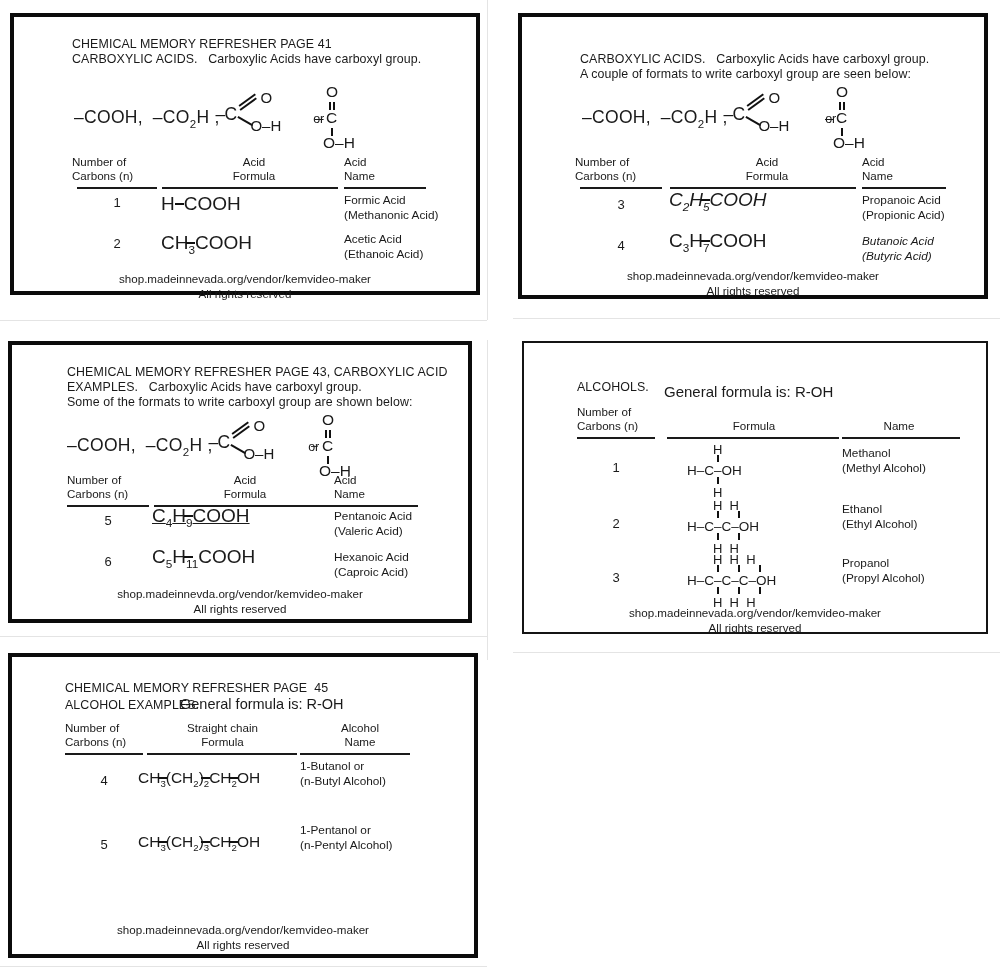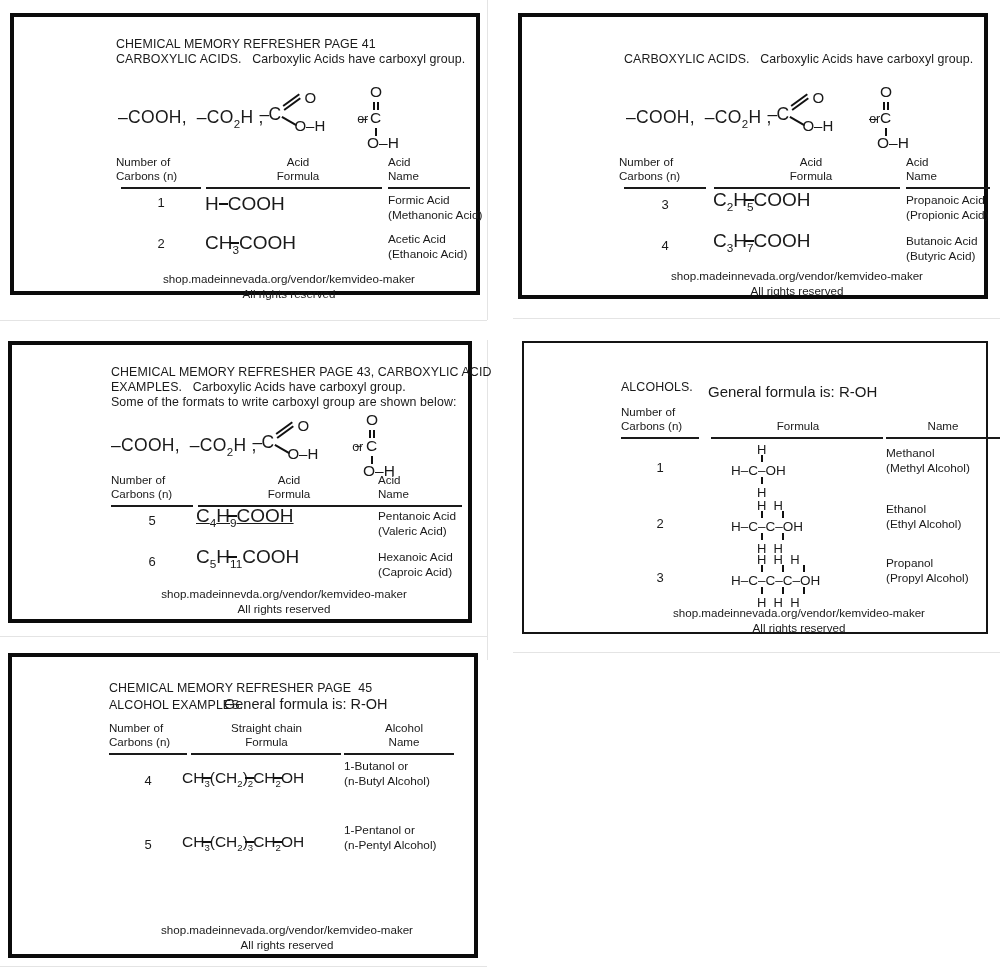--- a/index.html
+++ b/index.html
@@ -24,21 +24,21 @@
   }
   .slide.thin{border-width:2px;border-color:#141414;}
 
   
   #slide-41{left:10px;  top:13px;  width:470px; height:282px;}
   #slide-42{left:518px; top:13px;  width:470px; height:286px;}
   #slide-43{left:8px;   top:341px; width:464px; height:282px;}
   #slide-44{left:522px; top:341px; width:466px; height:293px;}
   #slide-45{left:8px;   top:653px; width:470px; height:305px;}
 
-  .inner{position:relative;width:100%;height:100%;margin-left:44px;}
+  .inner{position:relative;width:100%;height:100%;}
 
   .hdr{
     position:absolute;
     font-size:12.4px;
     line-height:15.5px;
     white-space:pre;
     letter-spacing:0.1px;
   }
 
   
@@ -164,20 +164,21 @@
       </div>
 
       <div class="foot" style="left:0;top:254px;">shop.madeinnevada.org/vendor/kemvideo-maker</div>
       <div class="foot" style="left:0;top:269px;">All rights reserved</div>
     </div>
   </div>
 
   <div class="slide" id="slide-42">
     <div class="inner">
       <div class="hdr" style="left:58px;top:35px;">CARBOXYLIC ACIDS.   Carboxylic Acids have carboxyl group.</div>
+      <div class="hdr" style="left:58px;top:50px;">A couple of formats to write carboxyl group are seen below:</div>
 
       <div class="carbox" style="left:60px;top:78px;">
         <span class="plain">–COOH,</span>
         <span class="plain">&nbsp;<span>–CO</span><sub>2</sub><span>H ,</span></span>
         <span class="cgrp">
           <span class="dash">–</span>
           <span class="cc">C</span>
           <span class="dbl1"></span>
           <span class="dbl2"></span>
           <span class="sgl"></span>
@@ -203,31 +204,31 @@
         <div class="colh" style="left:150px;top:138px;width:190px;">Acid
 Formula</div>
         <div class="colh" style="left:340px;top:138px;width:110px;text-align:left;">Acid
 Name</div>
 
         <div class="rule" style="left:58px;top:170px;width:82px;"></div>
         <div class="rule" style="left:148px;top:170px;width:186px;"></div>
         <div class="rule" style="left:340px;top:170px;width:84px;"></div>
 
         <div class="cellnum" style="left:58px;top:180px;width:82px;">3</div>
-        <div class="cellform f" style="left:147px;top:172px;">
+        <div class="cellform f" style="left:147px;top:172px;font-style:italic;">
           <span>C</span><sub>2</sub><span>H</span><sub>5</sub><span class="bond" style="margin-left:-9px;"></span><span>COOH</span>
         </div>
         <div class="cellname" style="left:340px;top:176px;">Propanoic Acid
 (Propionic Acid)</div>
 
         <div class="cellnum" style="left:58px;top:221px;width:82px;">4</div>
         <div class="cellform f" style="left:147px;top:213px;">
           <span>C</span><sub>3</sub><span>H</span><sub>7</sub><span class="bond" style="margin-left:-9px;"></span><span>COOH</span>
         </div>
-        <div class="cellname" style="left:340px;top:217px;">Butanoic Acid
+        <div class="cellname" style="left:340px;top:217px;font-style:italic;">Butanoic Acid
 (Butyric Acid)</div>
       </div>
 
       <div class="foot" style="left:0;top:251px;">shop.madeinnevada.org/vendor/kemvideo-maker</div>
       <div class="foot" style="left:0;top:266px;">All rights reserved</div>
     </div>
   </div>
 
   <div class="slide" id="slide-43">
     <div class="inner">

